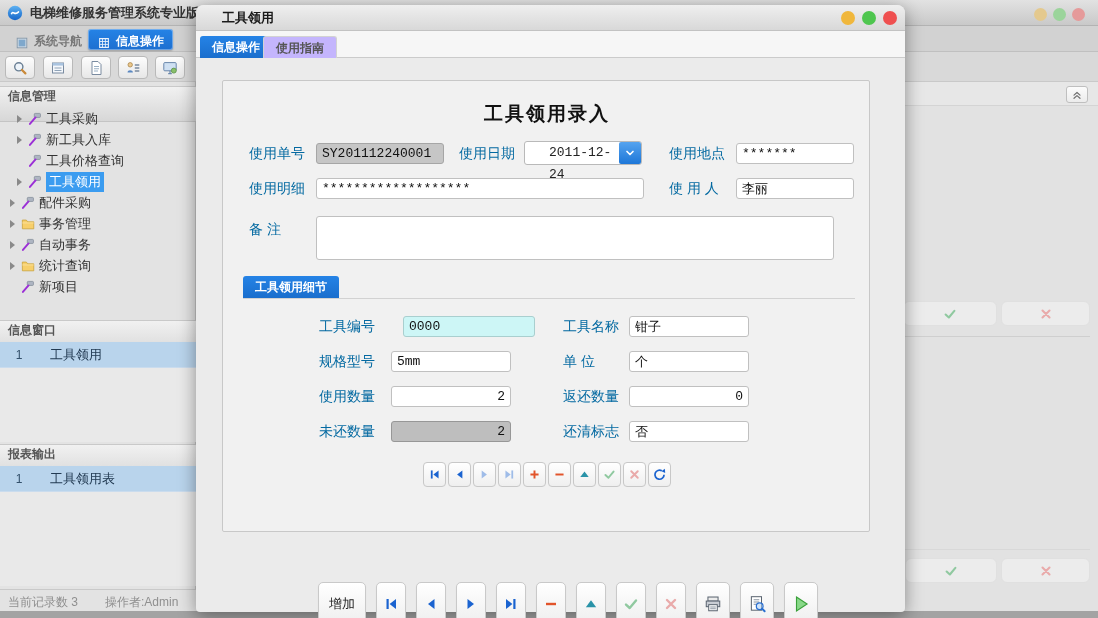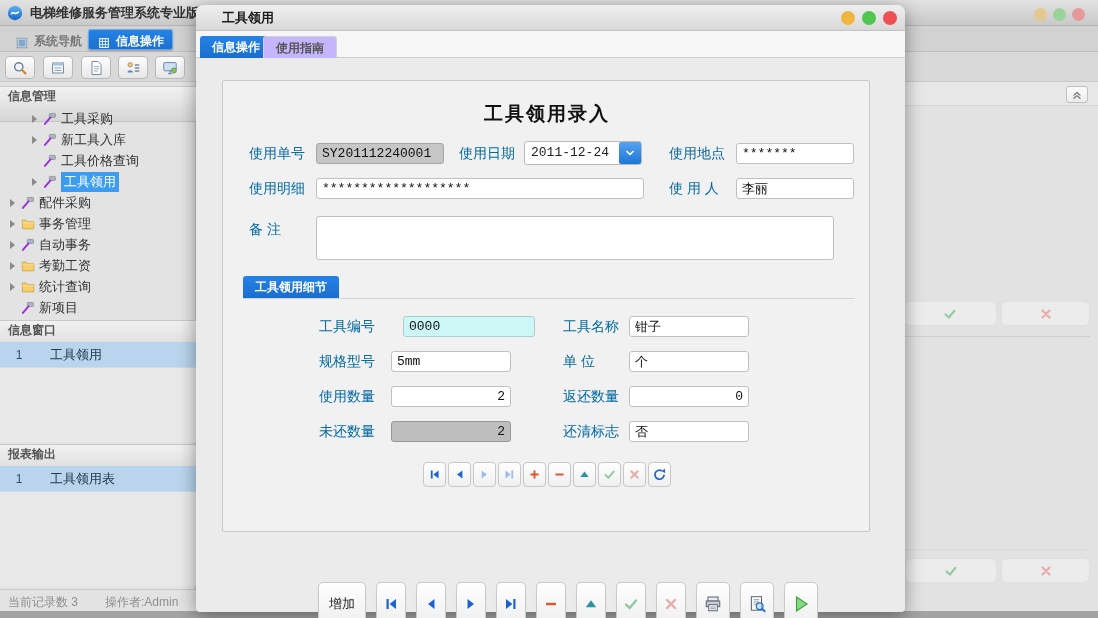--- a/index.html
+++ b/index.html
@@ -40,21 +40,21 @@
 
   
   .sidebar-bg { left:0; top:82px; width:196px; height:536px; background:#e3e3e3; border-right:1px solid #c6c6c6; }
   .sec-header { left:0; width:196px; height:36px; background:linear-gradient(#f1f1f1,#d7d7d7);
     border-top:1px solid #c9c9c9; border-bottom:1px solid #c4c4c4;
     font-size:12px; font-weight:bold; color:#555; line-height:19px; padding-left:8px; }
   .tree { left:0; top:108px; width:196px; }
   .tree-item { position:relative; height:21px; display:flex; align-items:center; font-size:13px; color:#333; cursor:default; }
   .tree-item .tri { width:0; height:0; border-left:5px solid #8a8a8a; border-top:4px solid transparent; border-bottom:4px solid transparent; flex:none; }
   .tree-item.noarrow .tri { visibility:hidden; }
-  .tree-item.lvl0 { padding-left:10px; } .tree-item.lvl1 { padding-left:32px; }
+  .tree-item.lvl0 { padding-left:10px; } .tree-item.lvl1 { padding-left:17px; }
   .tree-item .ticon { width:14px; height:14px; margin:0 4px 0 6px; flex:none; }
   .tree-item .ticon svg { width:14px; height:14px; }
   .tree-item .tlabel { white-space:nowrap; }
   .tree-item.selected .tlabel { background:var(--c-tree-selected,#3b9cf0); color:#fff; padding:1px 3px; }
 
   .side-list { left:0; width:196px; background:#e9e9e9; }
   .side-row { height:26px; background:var(--c-row-selected,#b9d4ec); display:flex; align-items:center; border-bottom:1px solid #cadcee; }
   .side-row .num { width:38px; text-align:center; font-size:12px; color:#33506b; }
   .side-row .lbl { font-size:13px; color:#223a52; padding-left:12px; }
 
@@ -94,21 +94,21 @@
     border:1px solid #c8c8c8; border-radius:2px; }
   .form-title { left:0; top:20px; width:648px; text-align:center; font-size:19px; font-weight:bold; color:#111; letter-spacing:2px; }
   .flabel { font-size:14px; color:#0369a1; white-space:nowrap; }
   .finput { font-family:"Liberation Mono", monospace; font-size:13px; color:#111;
     background:#fff; border:1px solid #c0c0c0; border-radius:3px; height:21px; padding:0 5px; }
   .finput.ro { background:var(--c-field-readonly,#c6c6c6); border-color:#a6a6a6; }
   .finput.focused { background:var(--c-field-focused,#cdf6f6); border-color:#a9cfcf; }
   .finput.ro2 { background:#bebebe; border-color:#979797; }
   .finput.num { text-align:right; }
   .combo { height:24px; background:#fff; border:1px solid #b9b9b9; border-radius:3px; display:flex; }
-  .combo .cval { flex:1; font-family:"Liberation Mono", monospace; font-size:13px; line-height:22px; padding-left:6px; }
+  .combo .cval { flex:1; font-family:"Liberation Mono", monospace; font-size:13px; line-height:22px; padding-left:12px;margin-left:12px; }
   .combo .cbtn { width:22px; background:linear-gradient(#55a3ef,#1e77d8); border-radius:2px;
     display:flex; align-items:center; justify-content:center; }
   .combo .cbtn svg { width:12px; height:12px; }
   .remark-area { background:#fff; border:1px solid #c0c0c0; border-radius:3px; resize:none;
     font-family:"Liberation Mono", monospace; font-size:13px; padding:3px 5px; }
   .detail-tab { left:20px; top:195px; width:96px; height:22px; line-height:22px; text-align:center;
     background:linear-gradient(var(--c-accent,#2583e6),#1a6ecd); color:#fff; font-size:12px; font-weight:bold;
     border-radius:3px 3px 0 0; }
   .detail-sep { left:20px; top:217px; width:612px; height:1px; background:#d2d2d2; }
 
@@ -350,27 +350,20 @@
     <span class="ticon"><svg>
           <use href="#i-tool"></use>
         </svg></span>
     <span class="tlabel">自动事务</span>
   </div>
   <div class="tree-item lvl0">
     <span class="tri"></span>
     <span class="ticon"><svg>
           <use href="#i-folder"></use>
         </svg></span>
-    <span class="tlabel">考勤工资</span>
-  </div>
-  <div class="tree-item lvl0">
-    <span class="tri"></span>
-    <span class="ticon"><svg>
-          <use href="#i-folder"></use>
-        </svg></span>
     <span class="tlabel">统计查询</span>
   </div>
   <div class="tree-item lvl0 noarrow">
     <span class="tri"></span>
     <span class="ticon"><svg>
           <use href="#i-tool"></use>
         </svg></span>
     <span class="tlabel">新项目</span>
   </div>
 </div>

